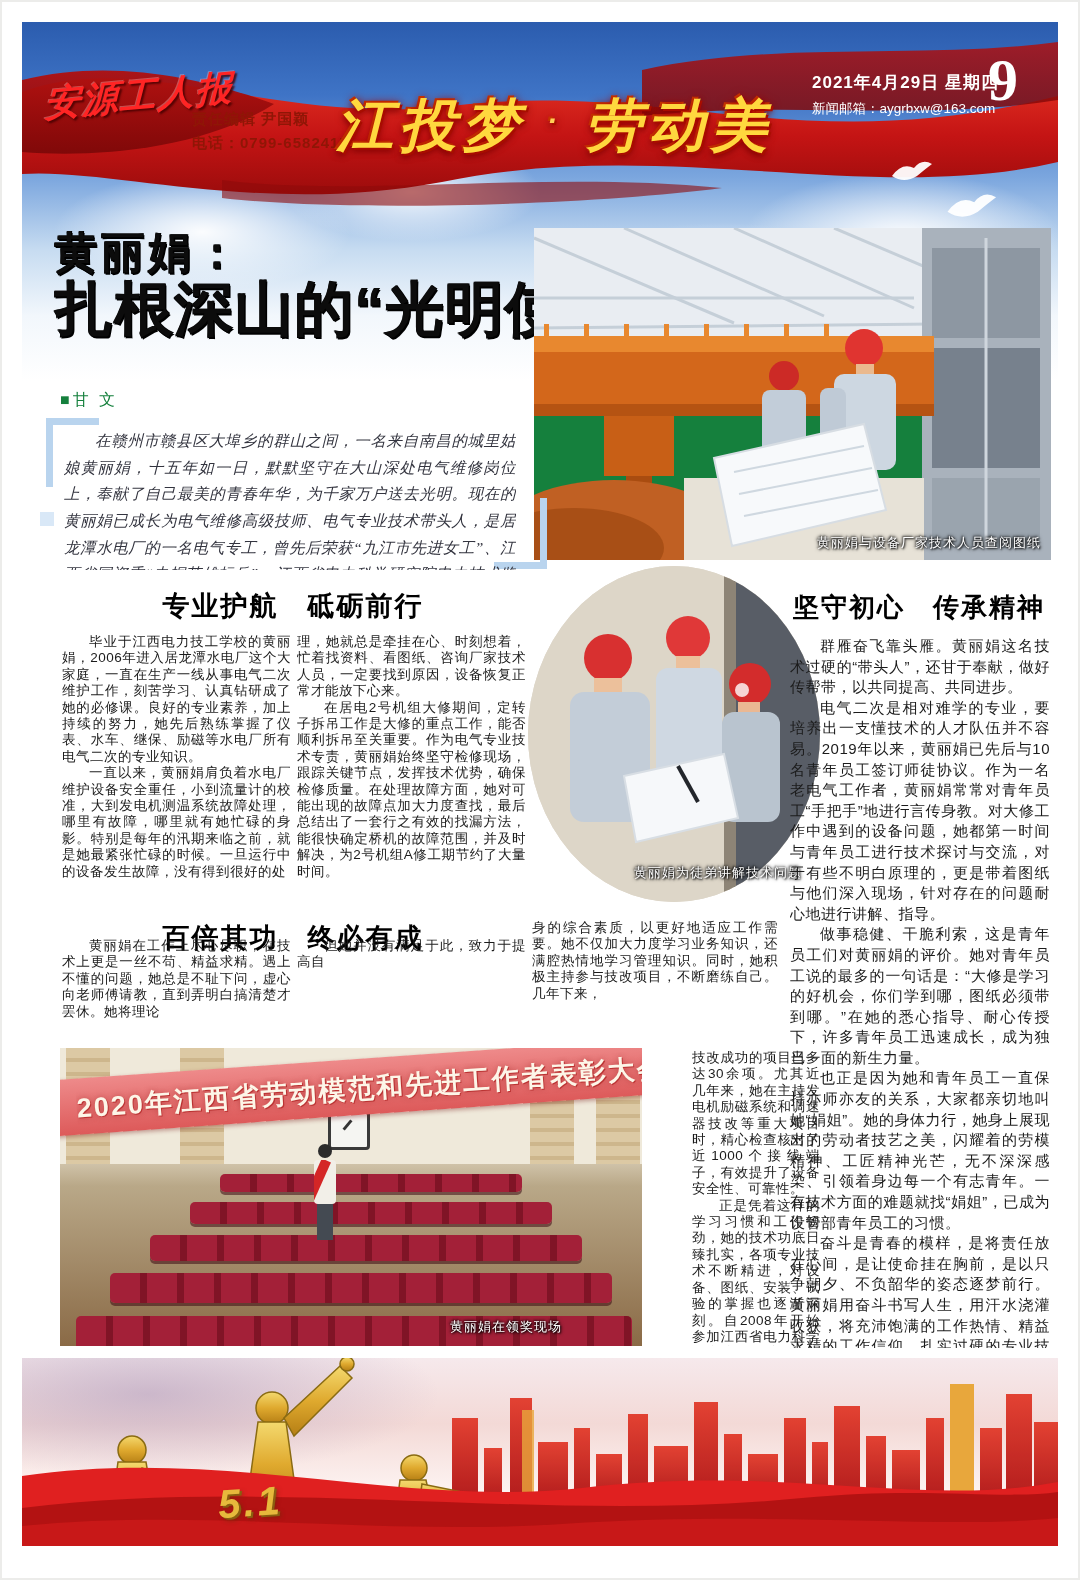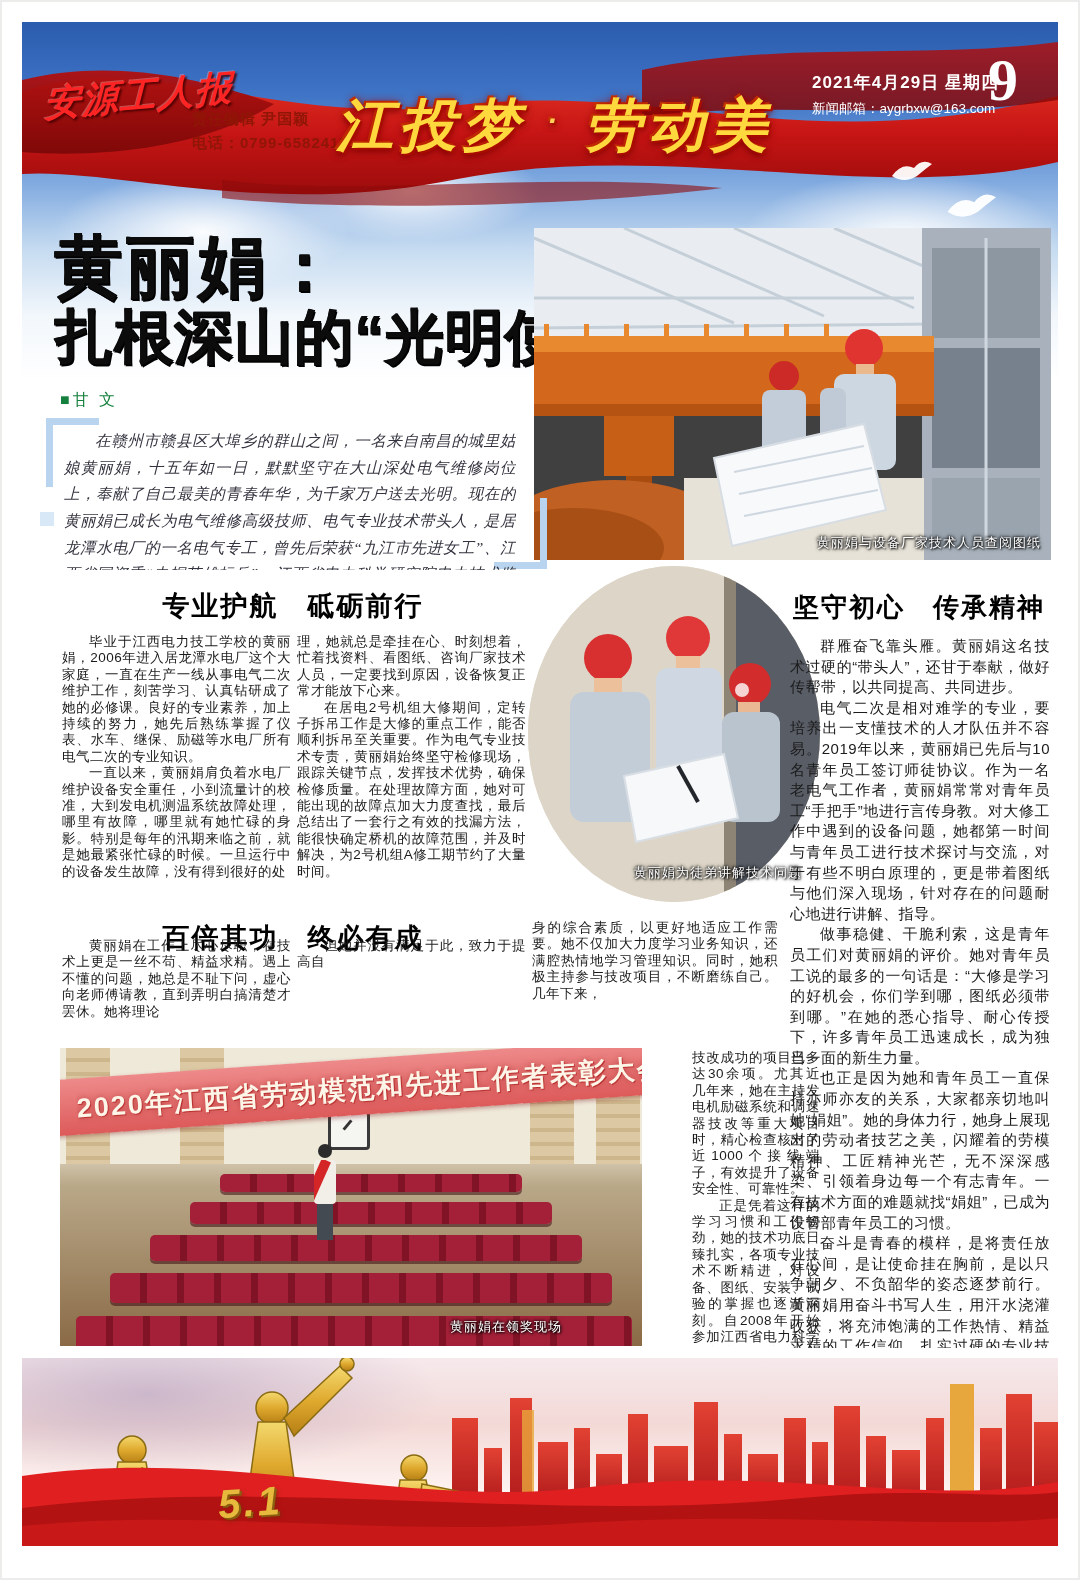--- a/index.html
+++ b/index.html
@@ -18,32 +18,32 @@
             font-size:57px;font-weight:900;font-style:italic;letter-spacing:6px;color:#ffd83e;
             text-shadow:0 0 10px rgba(170,0,0,.95),2px 2px 0 #a81200,-2px -2px 0 #c83a00,0 3px 6px rgba(90,0,0,.8);}
   .banner-dot{font-size:30px;vertical-align:14px;color:#ffcf57;}
   .date-box{position:absolute;left:812px;top:70px;color:#ffffff;line-height:26px;}
   .date-line{font-size:17px;font-weight:bold;letter-spacing:1px;}
   .email-line{font-size:13.5px;}
   .page-number{position:absolute;left:988px;top:46px;color:#ffffff;font-size:60px;font-weight:bold;font-family:"Liberation Serif",serif;}
   .dove{position:absolute;}
   
   .headline{position:absolute;left:54px;top:228px;color:#0c0c0c;font-weight:900;line-height:1.12;}
-  .headline .l1{font-size:68px;letter-spacing:4px;text-shadow:1px 0 #000,0 1px #000,1.5px 1.5px #000;}
+  .headline .l1{font-size:43px;letter-spacing:4px;text-shadow:1px 0 #000,0 1px #000,1.5px 1.5px #000;}
   .headline .l2{font-size:59px;letter-spacing:1px;text-shadow:1px 0 #000,0 1px #000,1.5px 1.5px #000;}
   .byline{position:absolute;left:60px;top:390px;font-size:16px;color:#15803d;letter-spacing:3px;}
   
   .bracket-tl{position:absolute;left:46px;top:418px;width:46px;height:62px;border-left:7px solid #b9d4ee;border-top:7px solid #b9d4ee;}
   .bracket-br{position:absolute;left:494px;top:498px;width:46px;height:64px;border-right:7px solid #b9d4ee;border-bottom:7px solid #b9d4ee;}
   .mini-square{position:absolute;left:40px;top:512px;width:14px;height:14px;background:#d9e8f7;}
   .intro{position:absolute;left:64px;top:428px;width:452px;height:142px;overflow:hidden;
          font-family:"Liberation Serif",serif;font-style:italic;font-size:15.5px;line-height:1.72;
          color:#33343f;text-align:justify;text-indent:2em;letter-spacing:0.5px;}
   
-  .photo1{position:absolute;left:534px;top:228px;width:517px;height:332px;overflow:hidden;background:#404040;}
+  .photo1{position:absolute;left:534px;top:228px;width:517px;height:332px;overflow:hidden;background:#15803d;}
   .photo-caption{position:absolute;color:#ffffff;font-size:13px;letter-spacing:1px;
          text-shadow:0 0 4px #000,1px 1px 2px #000,-1px -1px 2px rgba(0,0,0,.7);}
   .photo2{position:absolute;left:528px;top:566px;width:292px;height:336px;border-radius:50%;overflow:hidden;background:#ded8cc;}
   .photo3{position:absolute;left:60px;top:1048px;width:582px;height:298px;overflow:hidden;background:#efe9da;}
   .award-banner{position:absolute;left:-18px;top:10px;width:660px;height:56px;transform:rotate(-4deg);
          background:linear-gradient(180deg,#ec8080 0%,#e express 0,#e06060 55%,#d65252 100%);
          background:linear-gradient(180deg,#ee8a8a,#dd5a5a);box-shadow:0 2px 4px rgba(120,30,30,.4);}
   .award-banner-text{position:absolute;left:34px;top:12px;width:640px;white-space:nowrap;overflow:hidden;
          font-size:27px;font-weight:bold;color:#fdf6e8;letter-spacing:2px;
          text-shadow:1px 1px 0 #b33,0 0 6px rgba(180,60,60,.8);}

